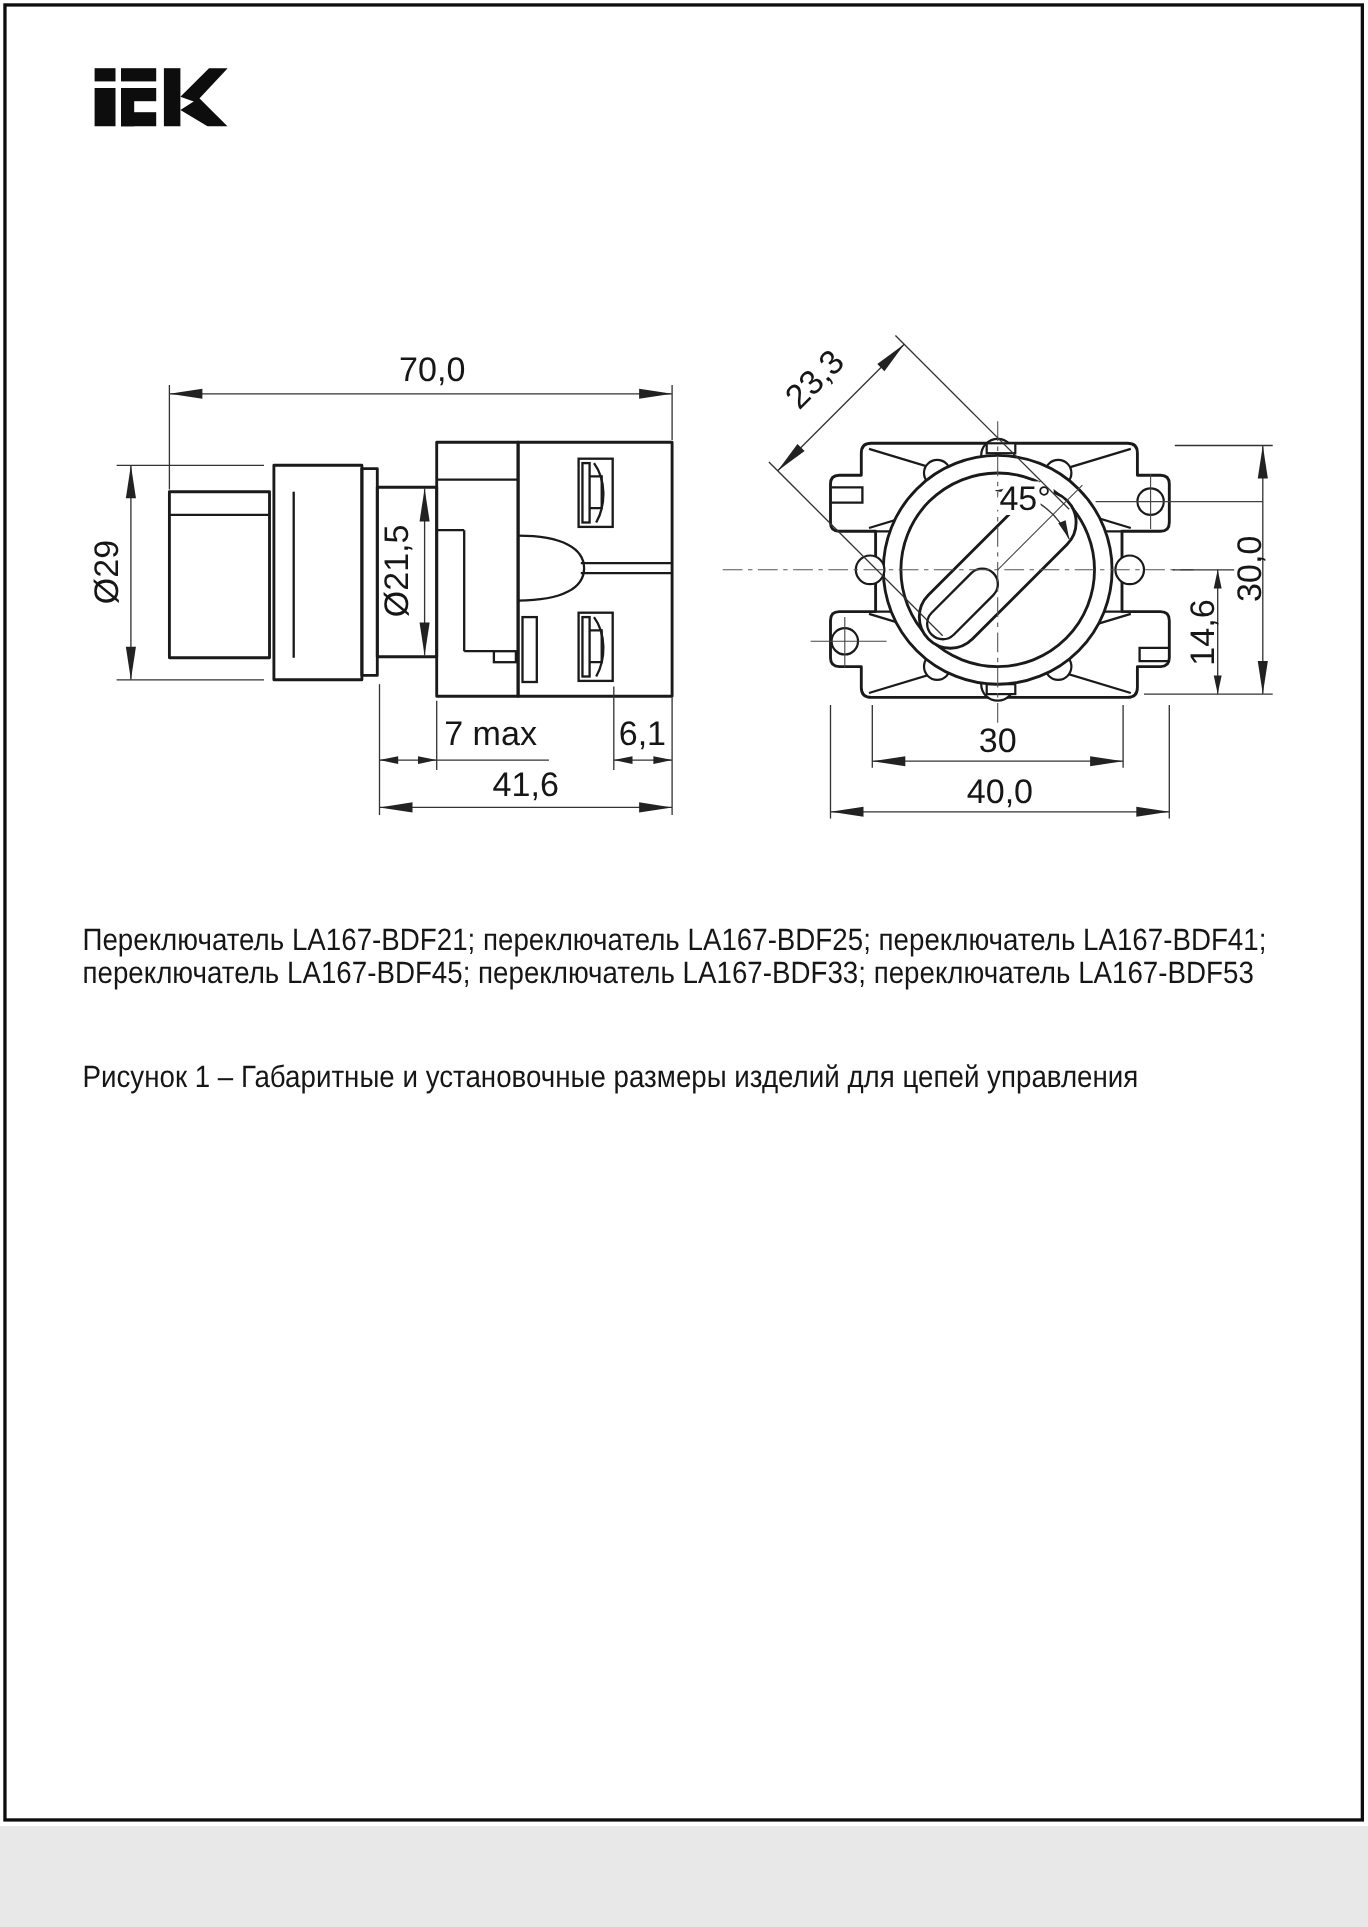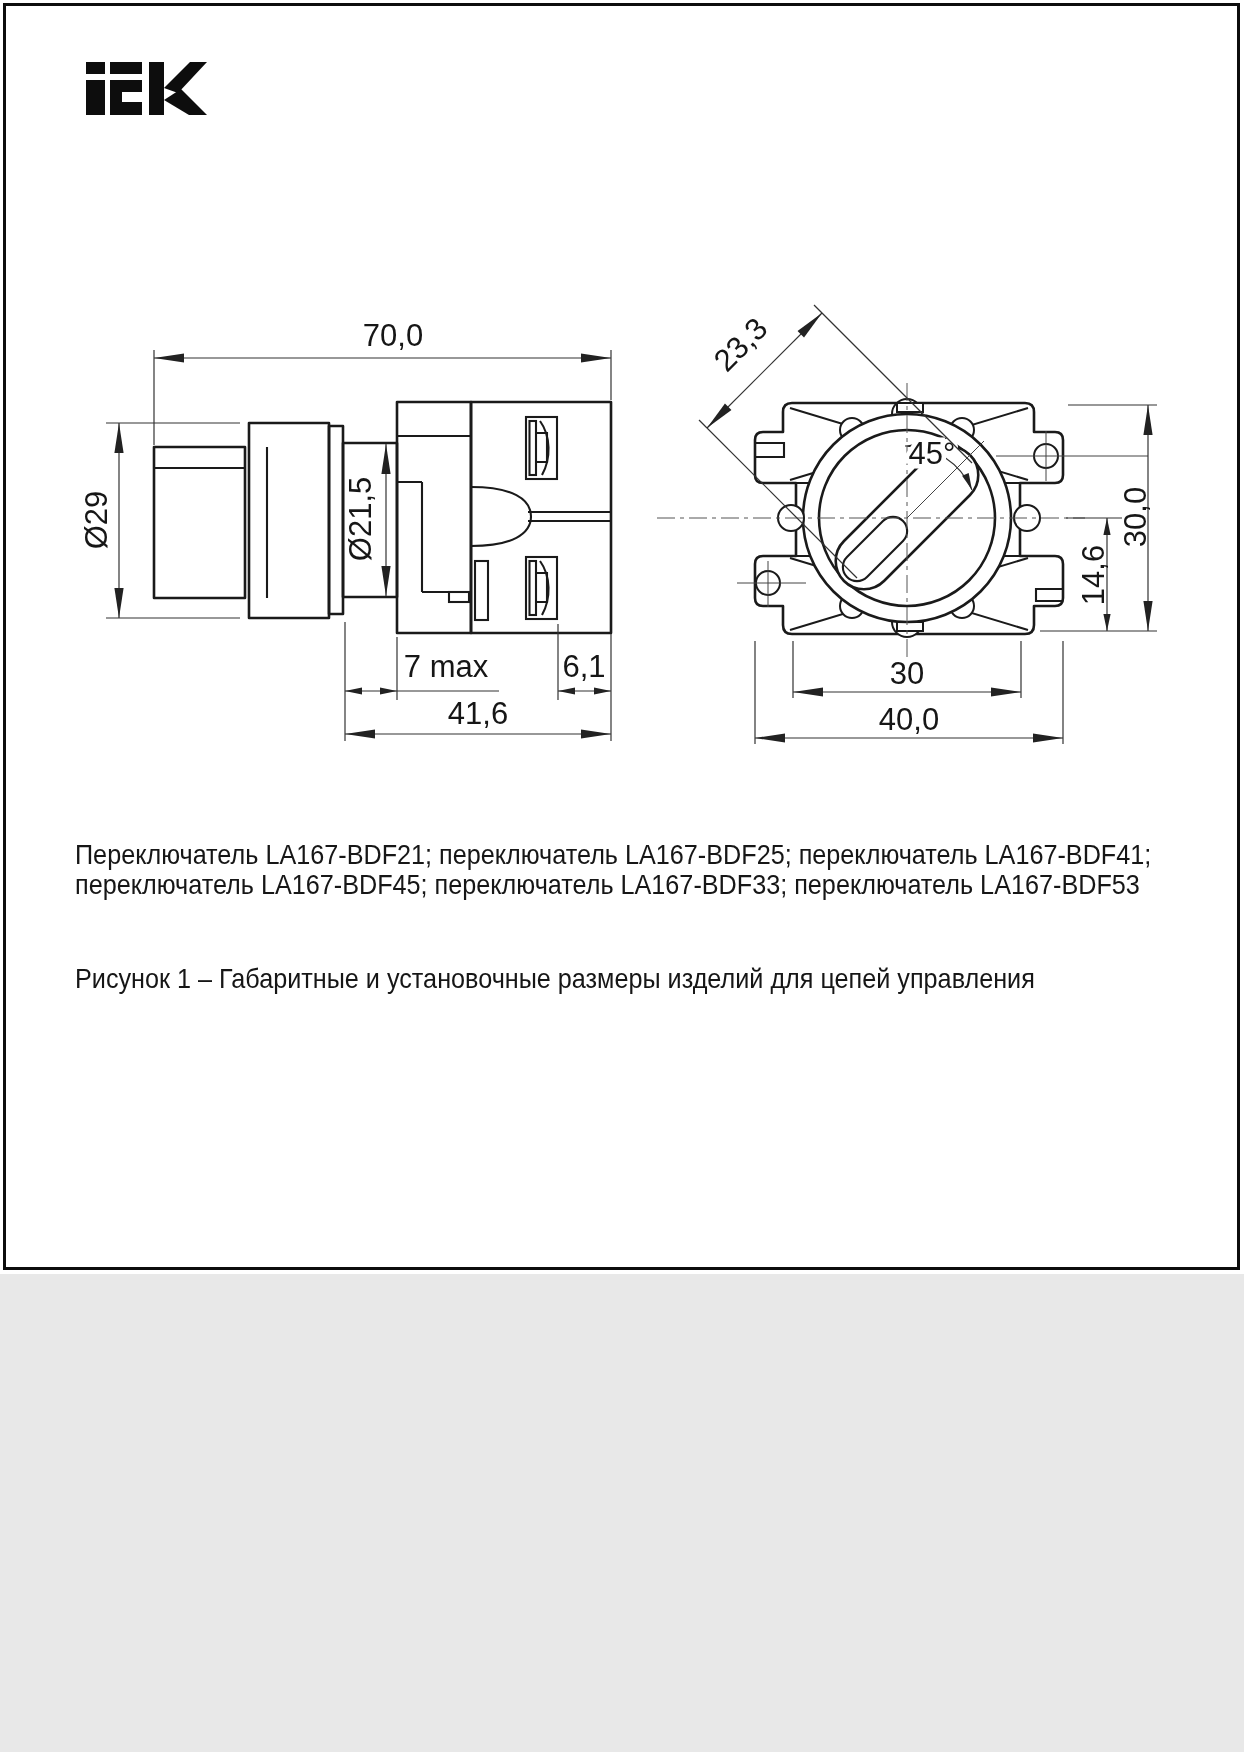--- a/index.html
+++ b/index.html
@@ -1,18 +1,18 @@
 <!DOCTYPE html>
 <html><head>
 <meta charset="utf-8">
 <style>
   html,body{margin:0;padding:0;background:#e8e8e8;}
   .page{
     position:relative;
-    width:1244px;height:1274px;
+    width:1244px;height:1660px;
     background:#ffffff;
     font-family:"Liberation Sans", sans-serif;
     overflow:hidden;
     margin:0 auto;
   }
   .frame{
     position:absolute;left:3px;top:3px;right:4px;bottom:4px;
     border:3px solid #0d0d0d;
     pointer-events:none;
   }

